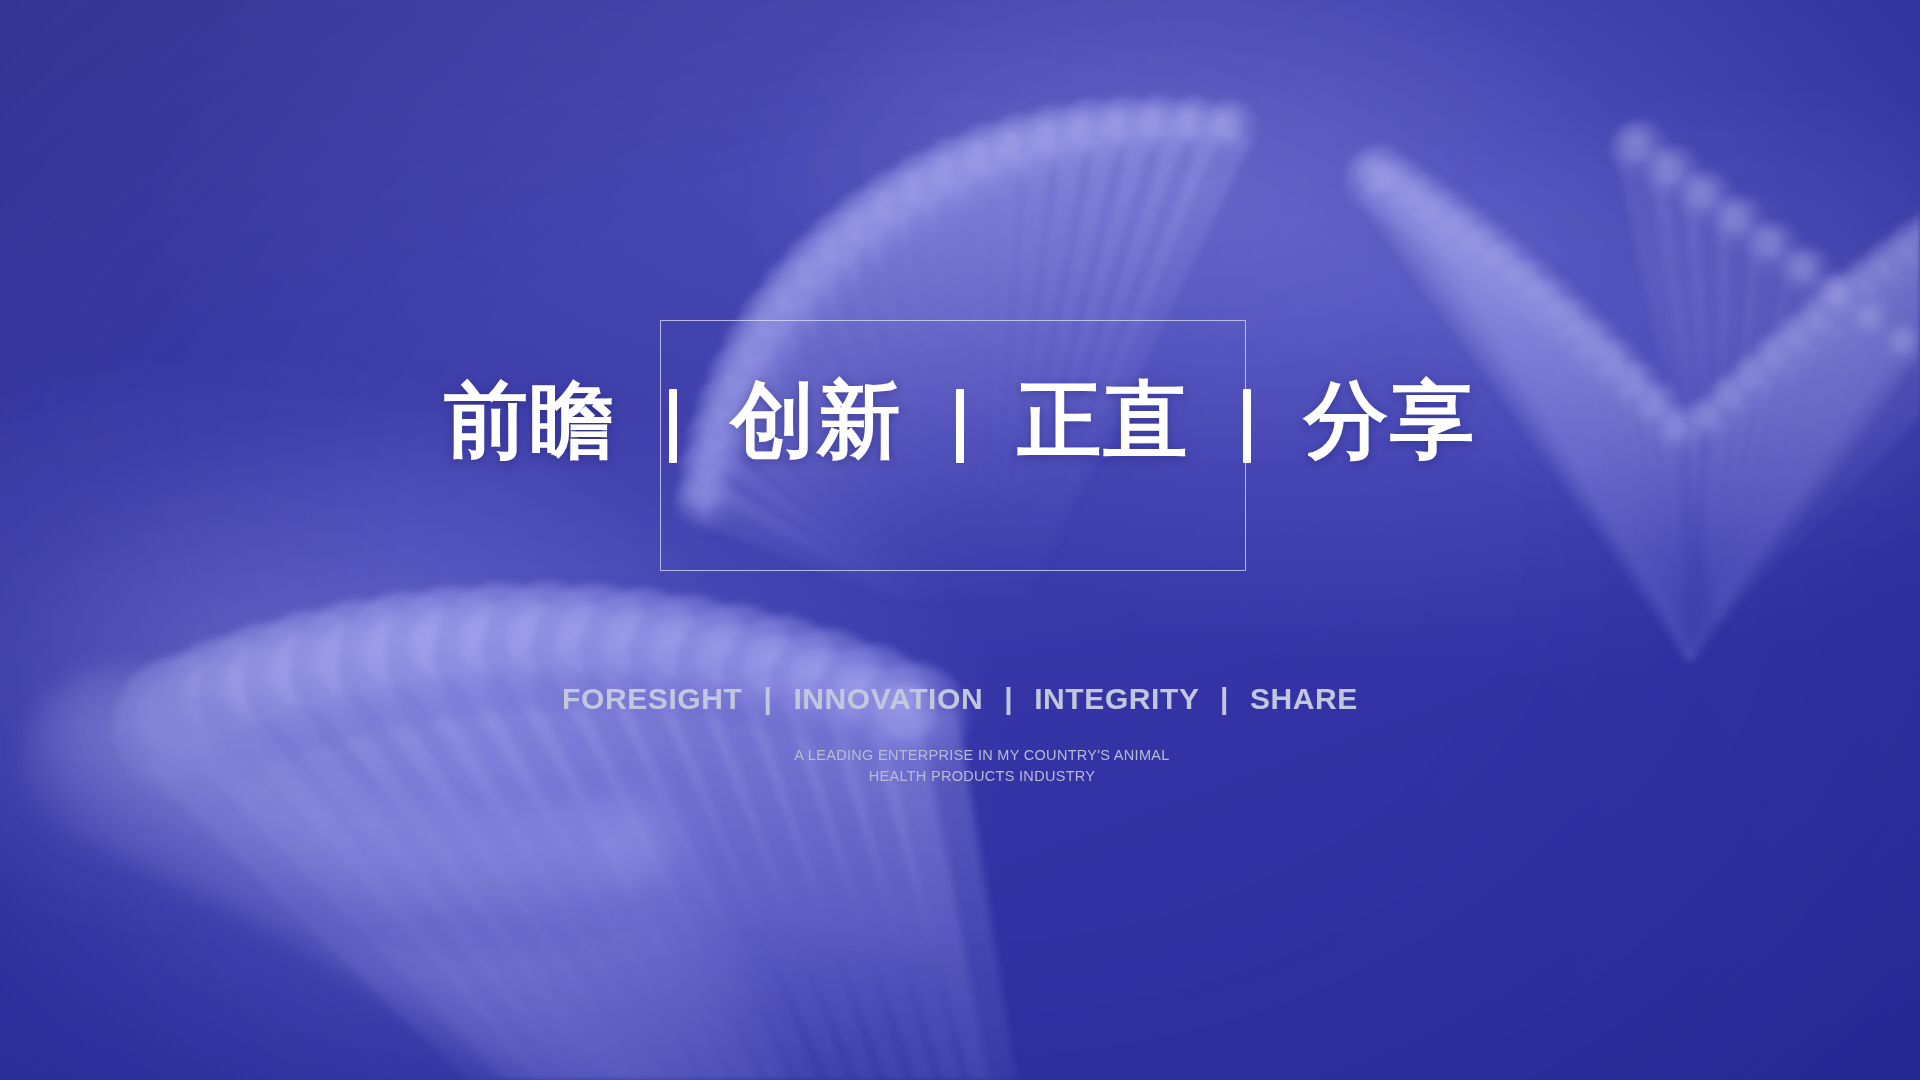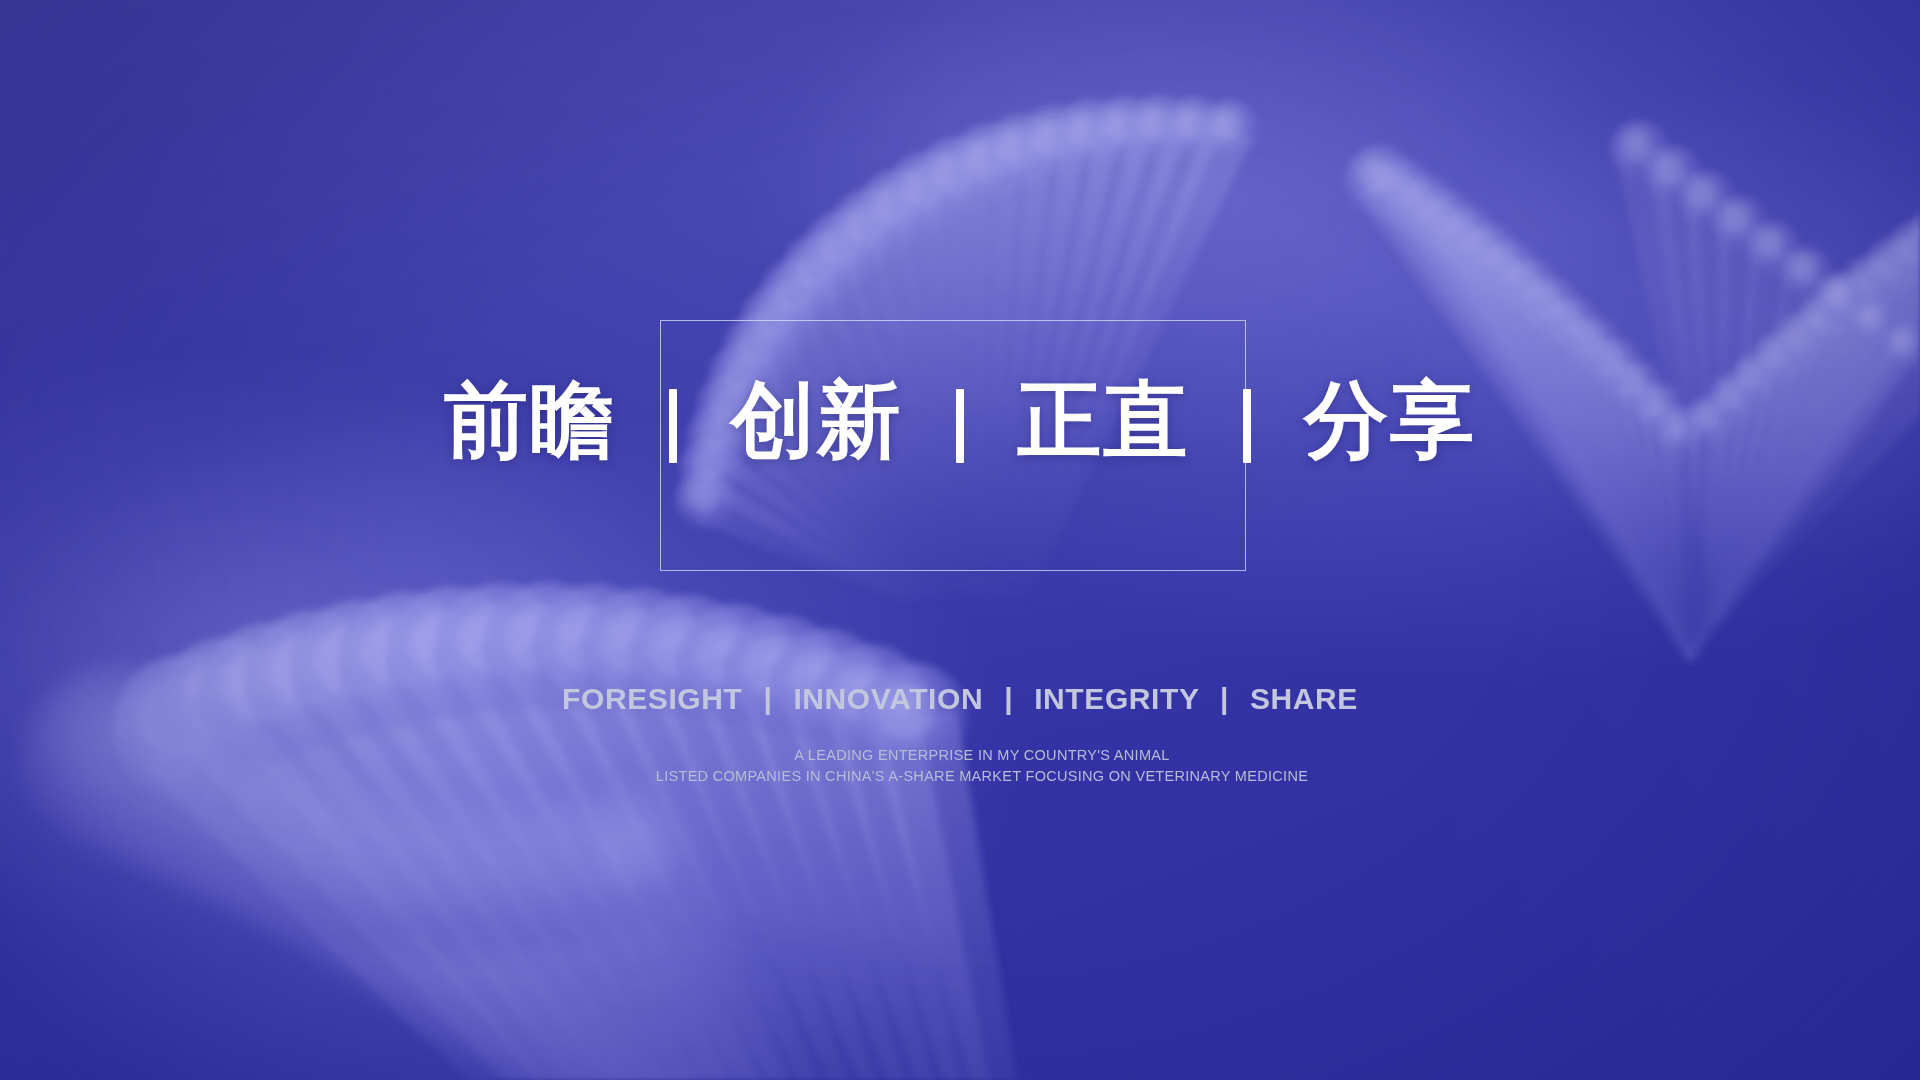--- a/index.html
+++ b/index.html
@@ -457,16 +457,16 @@
     <span class="sep">|</span>
     <span>INNOVATION</span>
     <span class="sep">|</span>
     <span>INTEGRITY</span>
     <span class="sep">|</span>
     <span>SHARE</span>
   </div>
 
   <div id="subcopy">
     <span class="line">A LEADING ENTERPRISE IN MY COUNTRY'S ANIMAL</span>
-    <span class="line">LISTED COMPANIES IN CHINA'S A-SHARE MARKET FOCUSING ON VETERINARY MEDICINE</span>
+    <span class="line">HEALTH PRODUCTS INDUSTRY</span>
   </div>
 
 </div>
 
 </body></html>

